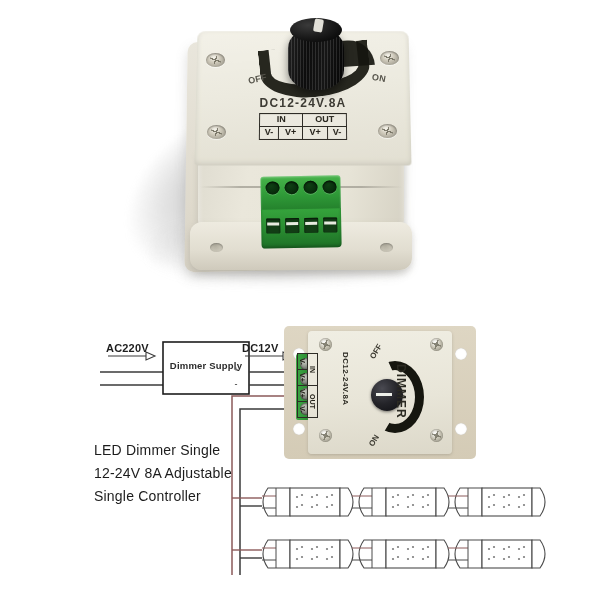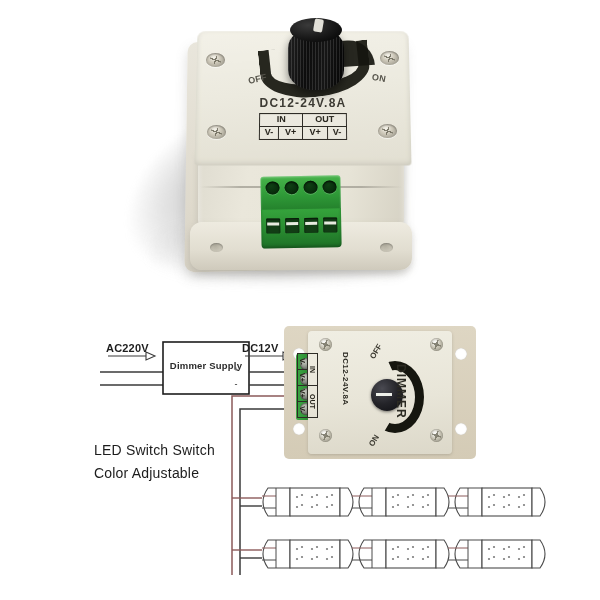--- a/index.html
+++ b/index.html
@@ -720,22 +720,23 @@
 
       <text x="236" y="72" font-family="Liberation Sans, sans-serif" font-size="8" fill="#1d1d1d" text-anchor="middle">+</text>
       <text x="236" y="87" font-family="Liberation Sans, sans-serif" font-size="9" fill="#1d1d1d" text-anchor="middle">-</text>
     </svg>
 
     <div class="ps-box-label">Dimmer Supply</div>
     <div class="volt-label ac">AC220V</div>
     <div class="volt-label dc">DC12V</div>
 
     <div class="caption">
-      <div>LED Switch Switch</div>
-      <div>Color Adjustable</div>
+      <div>LED Dimmer Single</div>
+      <div>12-24V 8A Adjustable</div>
+      <div>Single Controller</div>
     </div>
 
     <div class="dia-dev">
       <div class="dia-plate"></div>
       <div class="dia-plate-hole t"></div>
       <div class="dia-plate-hole b"></div>
       <div class="dia-plate-hole rt"></div>
       <div class="dia-plate-hole rb"></div>
 
       <div class="dia-term">

